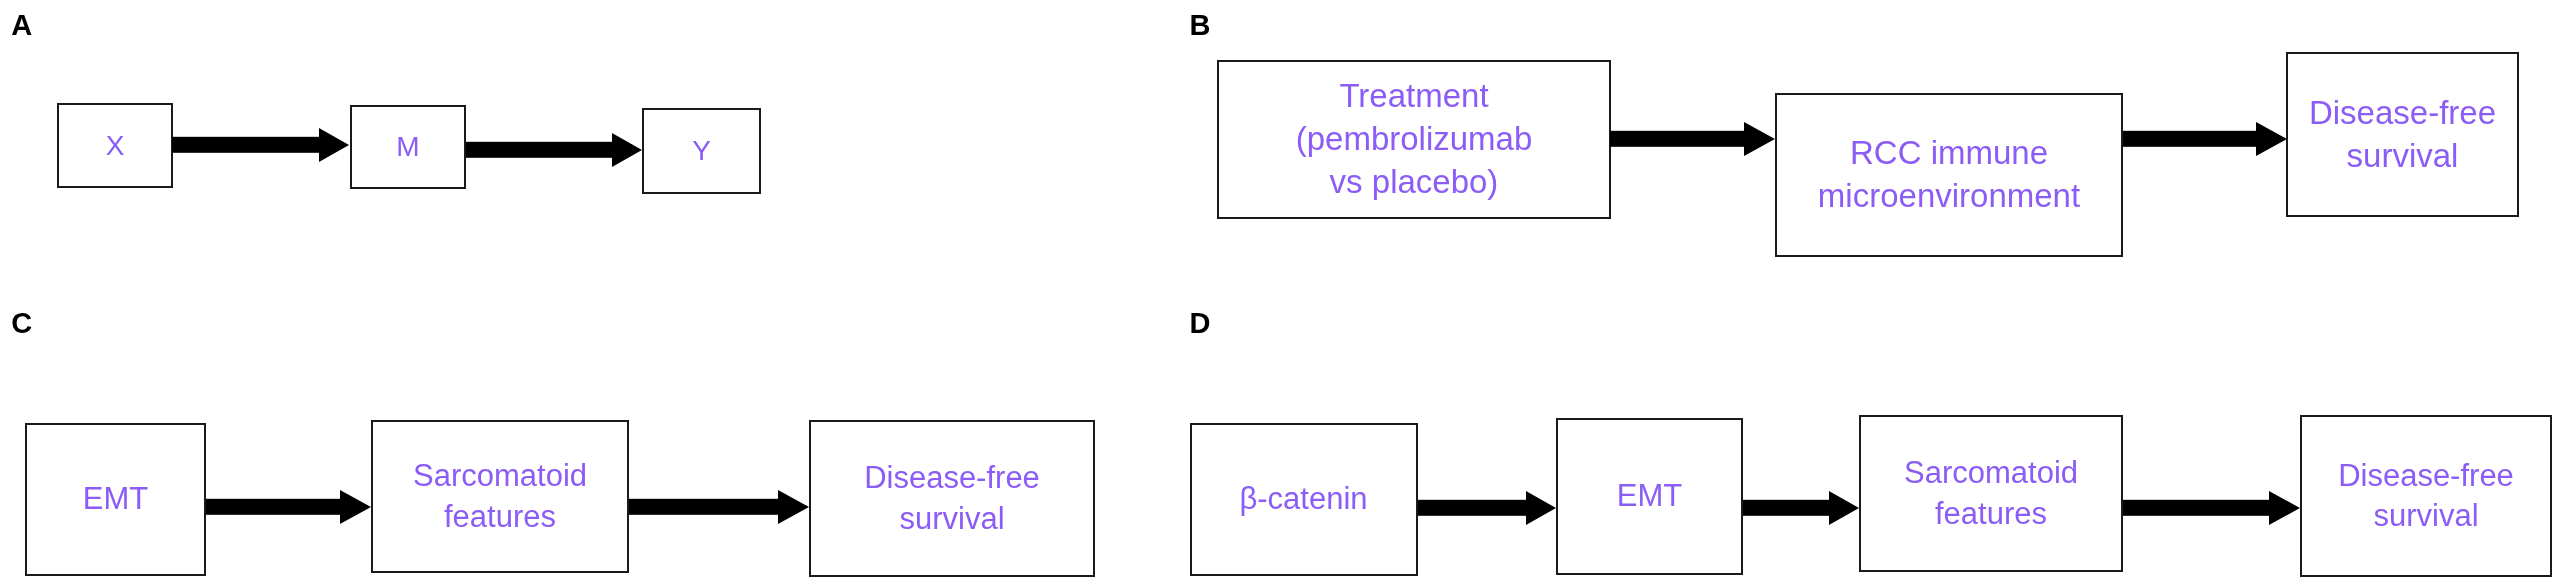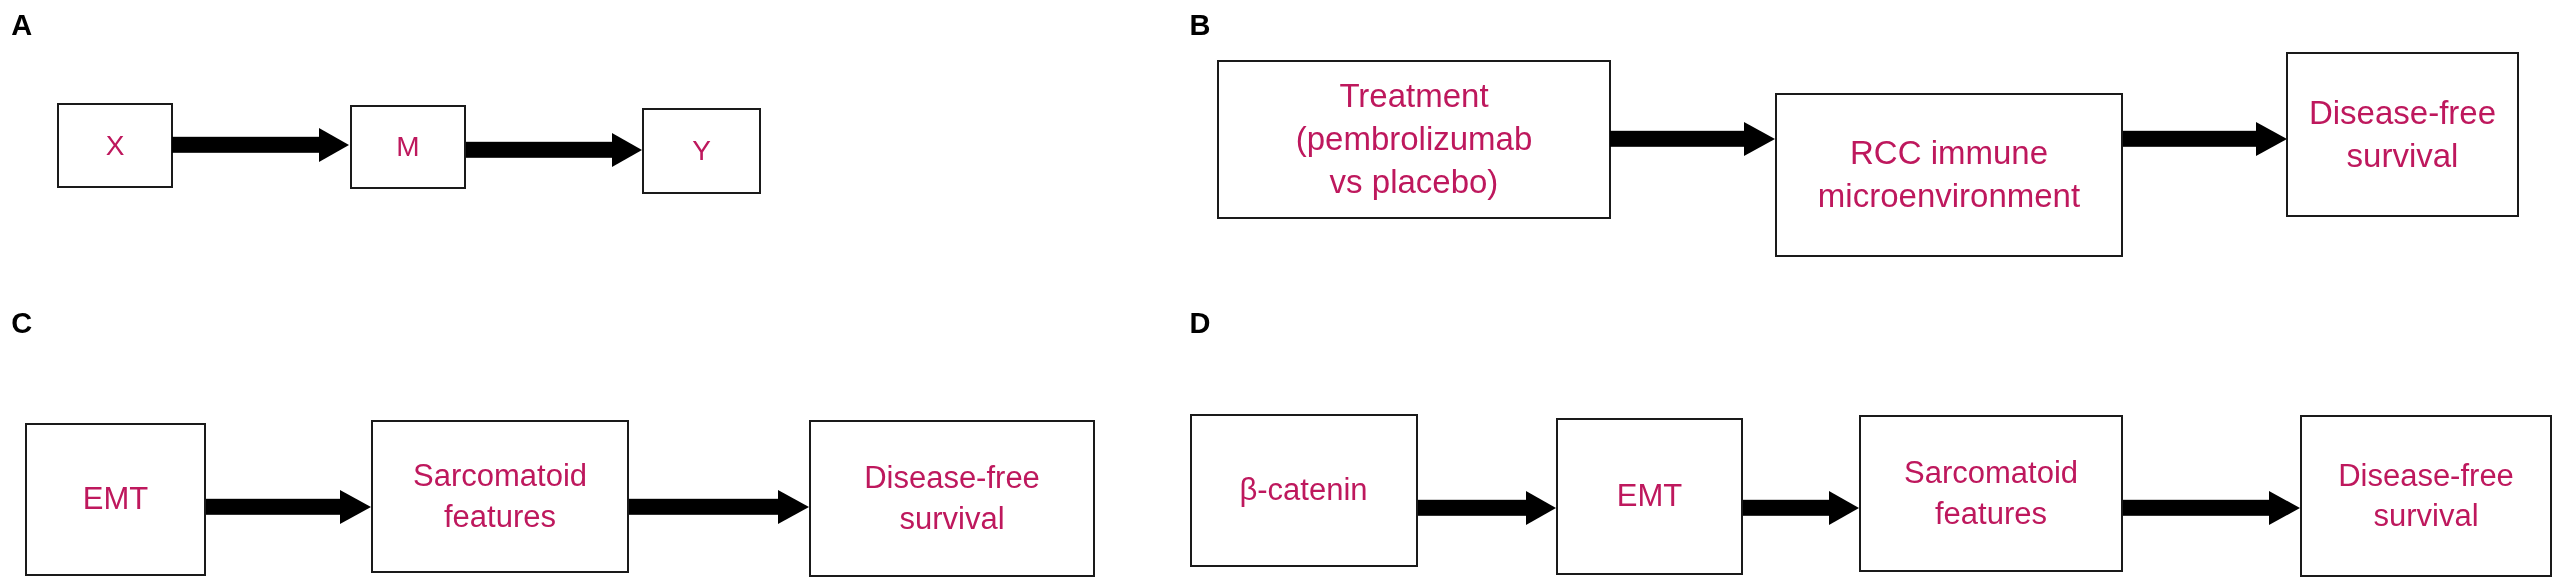--- a/index.html
+++ b/index.html
@@ -37,21 +37,21 @@
     background: #ffffff;
     border: 2.5px solid #1a1a1a;
     display: flex;
     align-items: center;
     justify-content: center;
     text-align: center;
   }
   .node .node-label {
     display: block;
     font-family: "Liberation Sans", sans-serif;
-    color: #be185d;
+    color: #8b5cf6;
     white-space: pre-line;
     line-height: 1.30;
     padding: 0 5px;
   }
   
   .node.letter .node-label {
     font-size: 28px;
     line-height: 1.0;
   }
   .node.t-lg .node-label { font-size: 33px; }
@@ -169,21 +169,21 @@
     <div class="node t-md" style="left:809px; top:131px; width:286px; height:157px;">
       <span class="node-label">Disease-free
 survival</span>
     </div>
   </div>
 
   <div class="panel" style="left:1182px; top:289px; width:1394px; height:299px;">
 
     <div class="panel-label" style="left:7.5px; top:20px;">D</div>
 
-    <div class="node t-md" style="left:7.5px; top:125px; width:228px; height:153px;">
+    <div class="node t-md" style="left:7.5px; top:134px; width:228px; height:153px;">
       <span class="node-label">β-catenin</span>
     </div>
 
     <div class="arrow" style="left:236px; top:219px; width:138px;">
       <div class="shaft" style="width:111px; height:16.4px;"></div>
       <div class="head" style="border-width:17.6px 0 17.6px 30px;"></div>
     </div>
 
     <div class="node t-md" style="left:374px; top:129px; width:187px; height:157px;">
       <span class="node-label">EMT</span>

